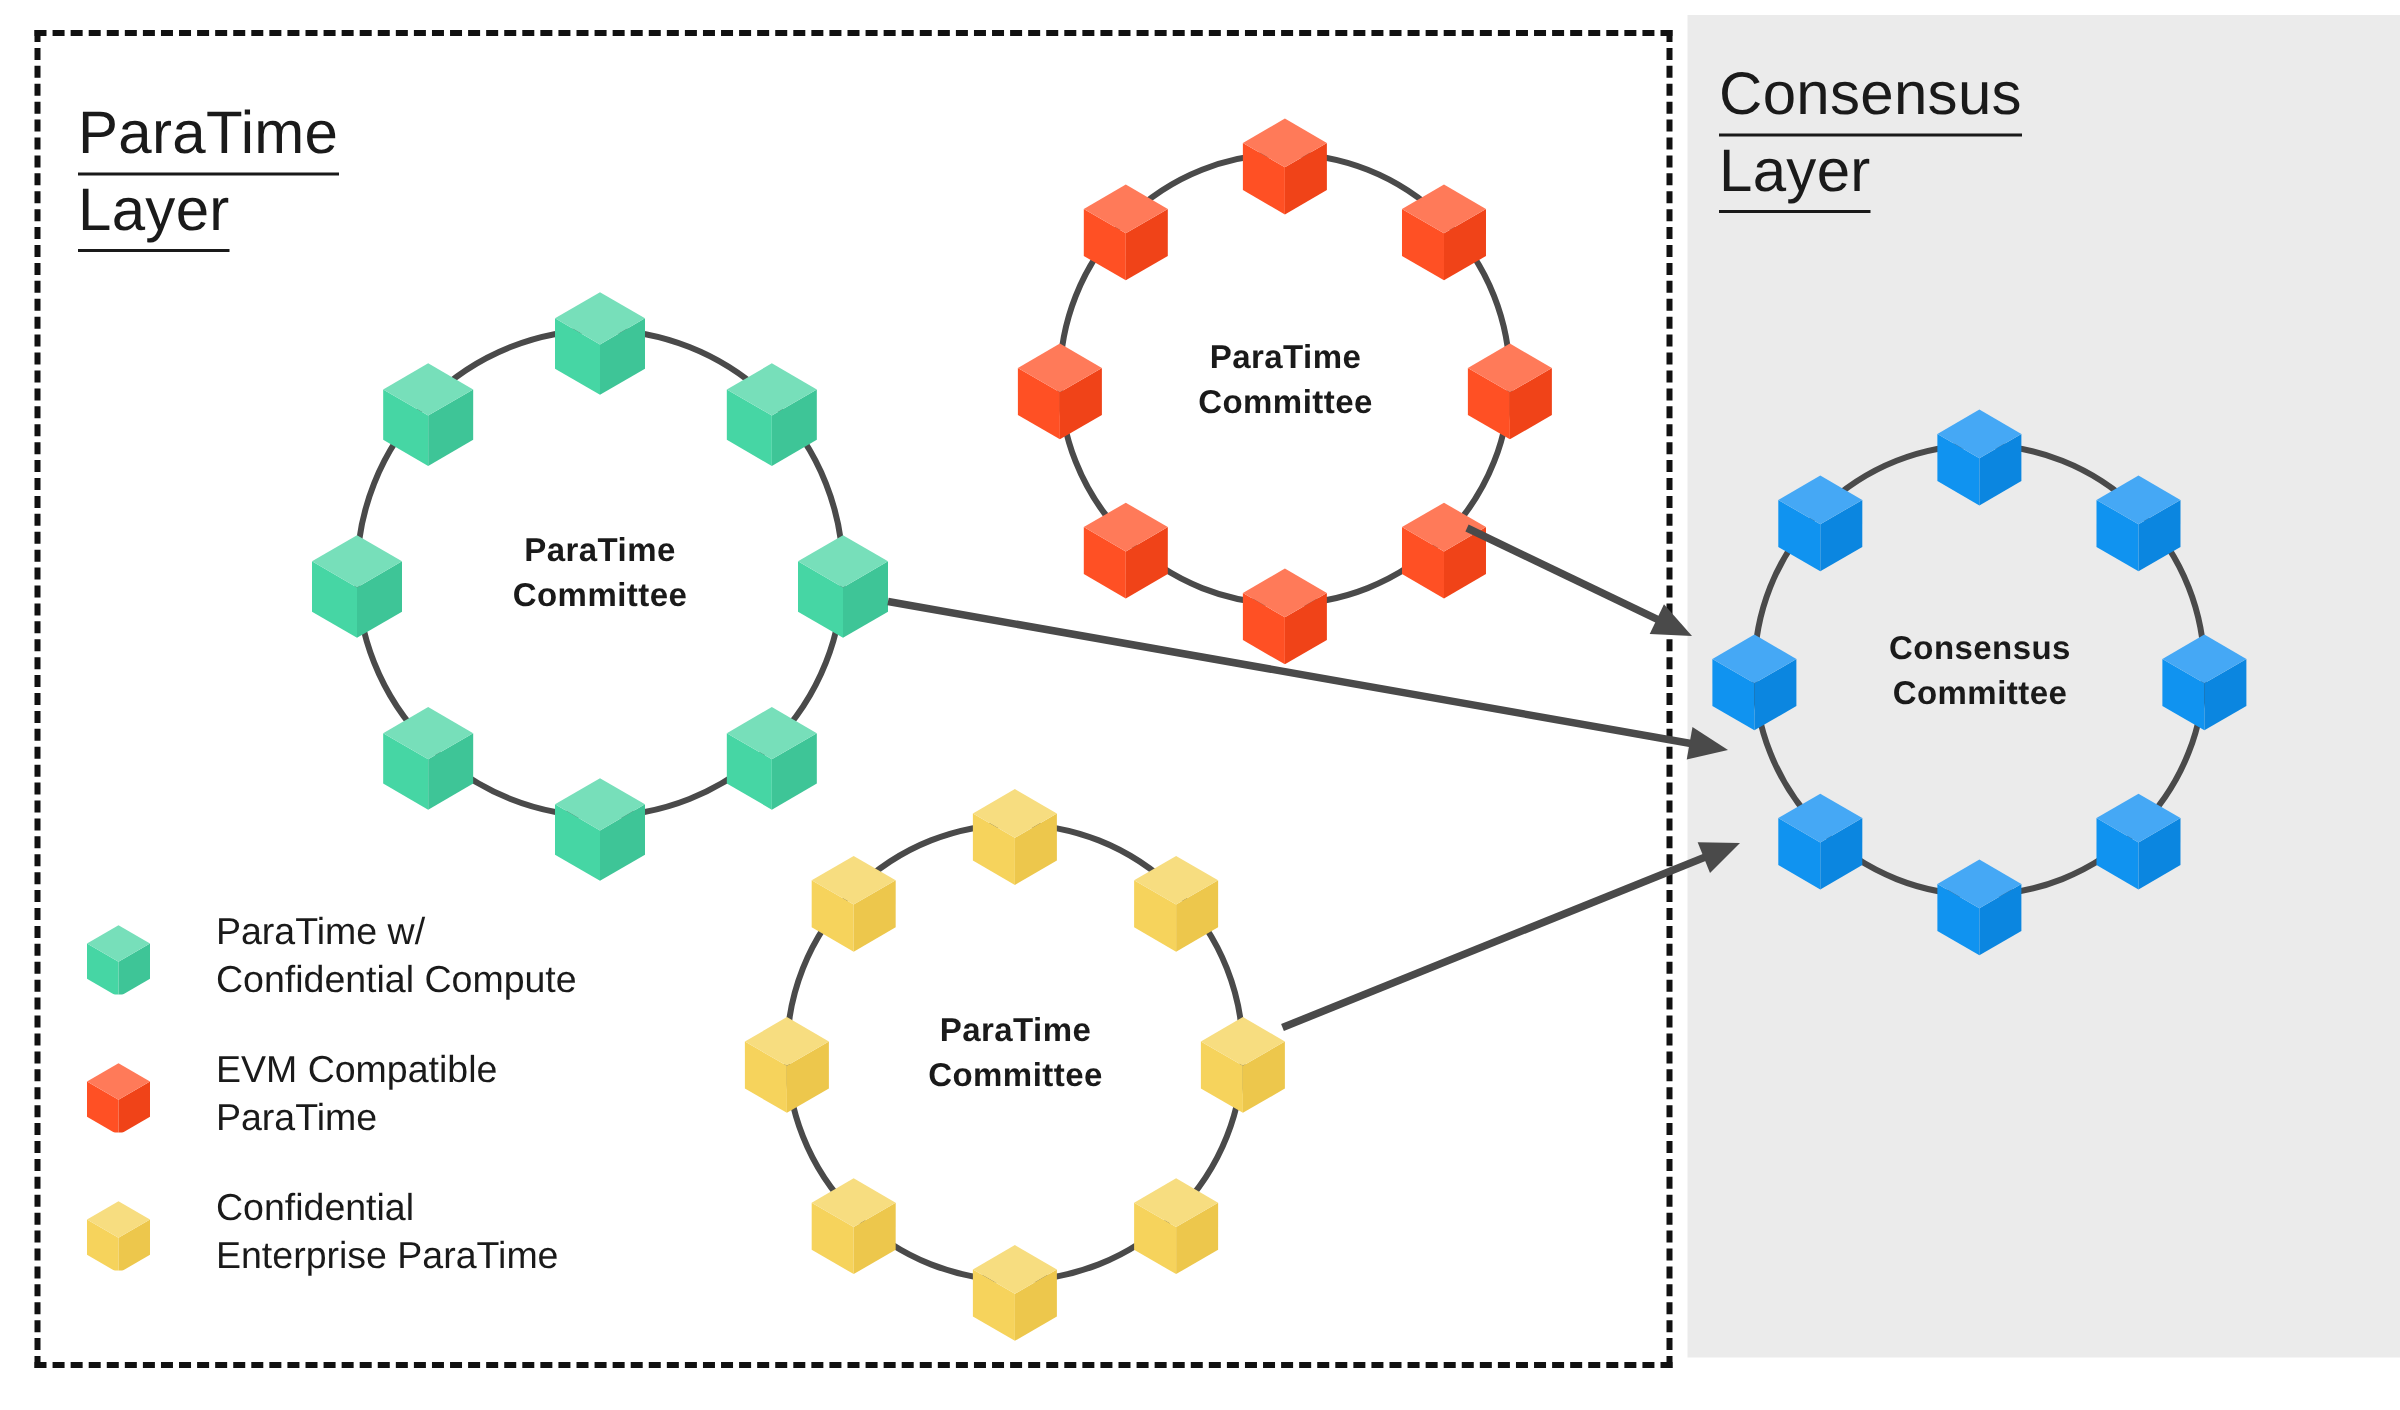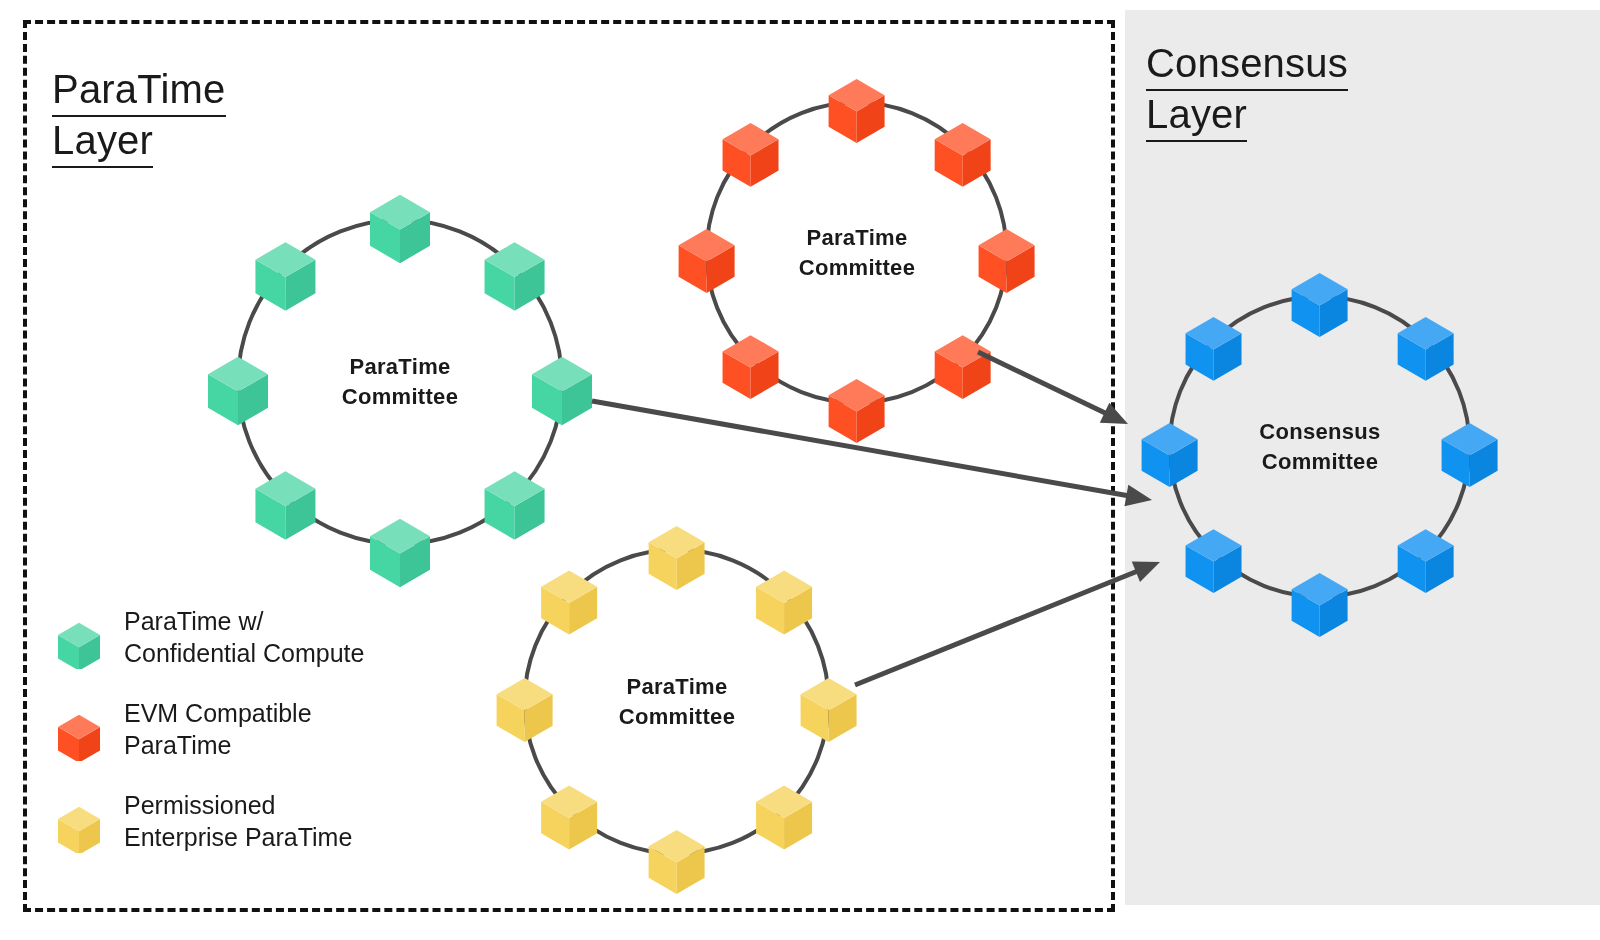--- a/index.html
+++ b/index.html
@@ -62,21 +62,21 @@
     letter-spacing:0.3px;
     white-space:pre-line;
     pointer-events:none;
   }
 
   
   #arrows{position:absolute;left:0;top:0;width:1600px;height:940px;pointer-events:none;}
 
   
   .legend{position:absolute;left:55px;top:604px;}
-  .legend-row{display:flex;align-items:flex-end;margin-bottom:27px;}
+  .legend-row{display:flex;align-items:center;margin-bottom:27px;gap:20px;}
   .legend-swatch{width:48px;height:48px;flex:0 0 48px;margin-right:21px;margin-top:4px;}
   .legend-swatch svg{display:block;}
   .legend-text{
     font-size:25px;
     color:#1a1a1a;
     line-height:1.26;
     white-space:pre-line;
     padding-top:2px;
   }
 </style>
@@ -322,18 +322,18 @@
       <div class="legend-row">
         <div class="legend-swatch">
           <svg width="48" height="48" viewBox="0 0 48 48">
             <g transform="translate(24, 14)">
               <path d="M-21,0 L0,12.18 L0,35.7 L-21,23.520000000000003 Z" fill="#f6d35c"></path>
               <path d="M21,0 L21,23.520000000000003 L0,35.7 L0,12.18 Z" fill="#edc74c"></path>
               <path d="M0,-12.18 L21,0 L0,12.18 L-21,0 Z" fill="#f7dd80"></path>
             </g>
           </svg>
         </div>
-        <div class="legend-text">Permissioned
+        <div class="legend-text">Confidential
 Enterprise ParaTime</div>
       </div>
     </div>
 
 </div>
 
 </body></html>

